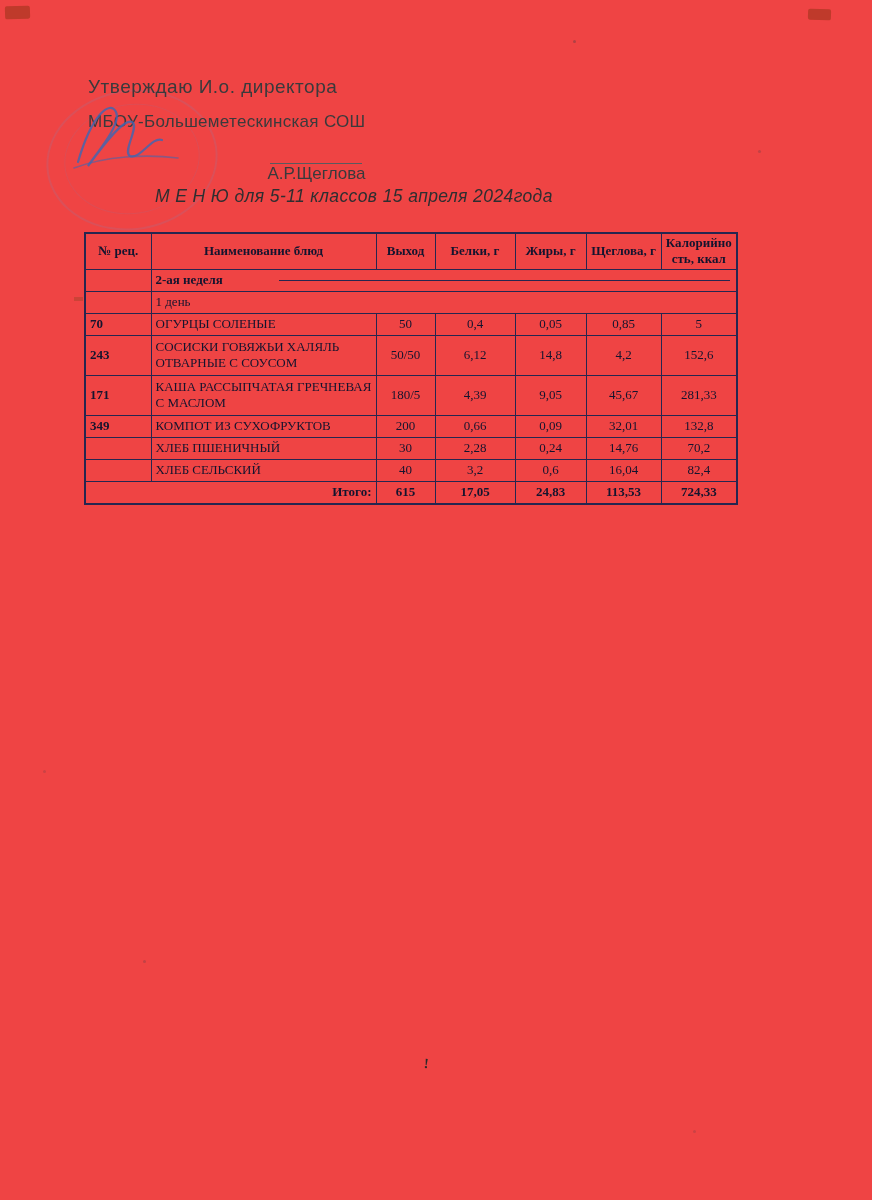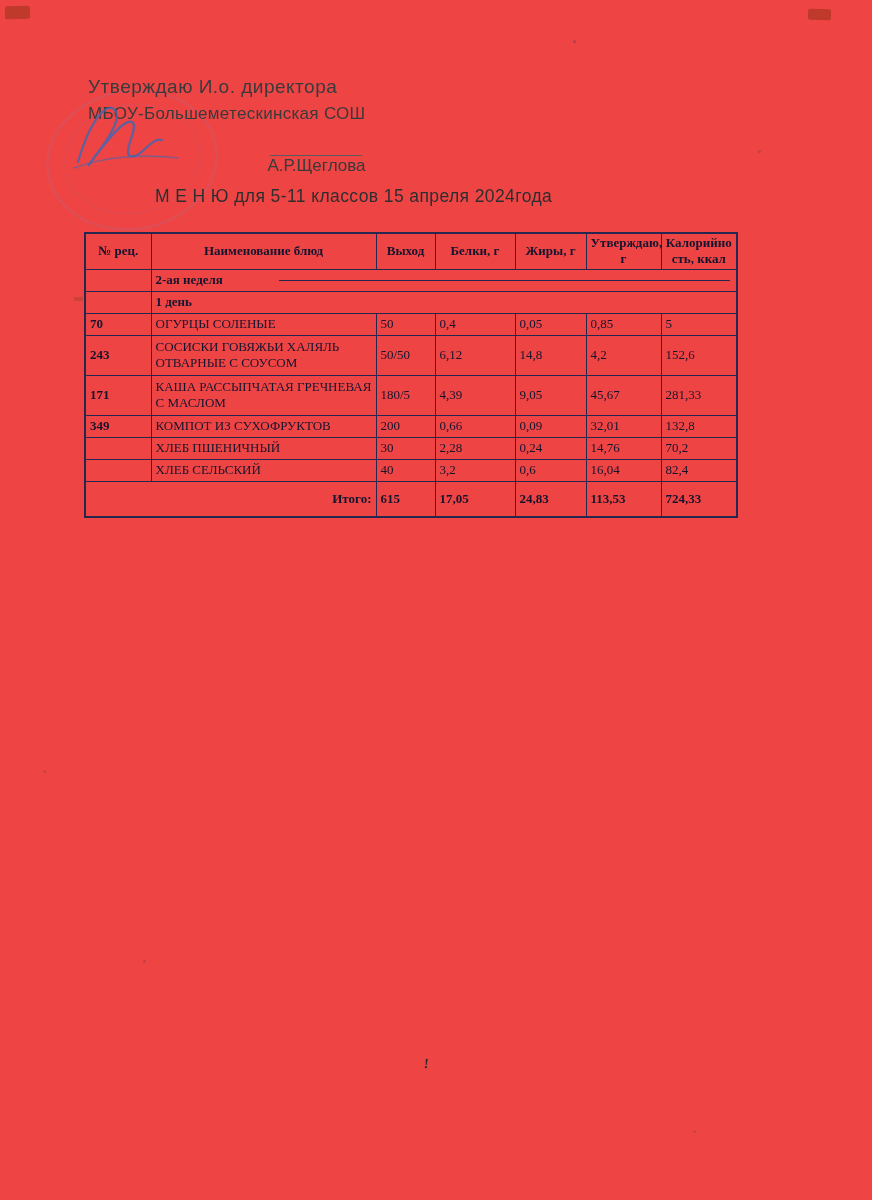--- a/index.html
+++ b/index.html
@@ -24,59 +24,59 @@
   .specks { position:absolute; left:573px; top:40px; width:3px; height:3px; border-radius:50%;
     background:rgba(60,60,70,.35);
     box-shadow: 185px 110px 0 rgba(60,60,70,.25),
                 -430px 920px 0 rgba(60,60,70,.25),
                 -530px 730px 0 rgba(60,60,70,.2),
                 120px 1090px 0 rgba(60,60,70,.2); }
 
   
   .approval { position:absolute; left:88px; top:76px; color:#3a3a3c; }
   .appr-line1 { font-size:19px; letter-spacing:.5px; }
-  .appr-line2 { font-size:17px; margin-top:6px; letter-spacing:.3px; }
+  .appr-line2 { font-size:17px; margin-top:14px; letter-spacing:.3px; }
   .sig-line { margin-top:18px; font-size:17px; display:flex; align-items:flex-end;flex-direction:column; }
   .underline { display:inline-block; width:92px; border-bottom:1.5px solid #5a5a5e; height:14px; margin-right:4px; }
 
   
   .stamp {
     position:absolute; left:46px; top:90px; width:172px; height:140px;
     border:2px solid rgba(110,140,200,.16); border-radius:50%;
     transform:rotate(-9deg);
   }
   .stamp-inner {
     position:absolute; left:64px; top:104px; width:136px; height:110px;
     border:1px solid rgba(110,140,200,.12); border-radius:50%;
     transform:rotate(-9deg);
   }
   .signature-svg { position:absolute; left:66px; top:96px; }
 
   
-  .menu-title { position:absolute; left:155px; top:186px; font-size:17.5px; color:#2e2e30; letter-spacing:.4px; }
+  .menu-title { position:absolute; left:155px; top:186px; font-size:17.5px; color:#2e2e30; letter-spacing:.4px;font-style:italic; }
 
   
   .table-wrap { position:absolute; left:84px; top:232px;border-radius:8px; }
   table.menu-table {
     border-collapse:collapse; table-layout:fixed; width:652px;
     font-family:"Liberation Serif", serif; font-size:13px; color:#14142e;
     border:2px solid #262650;
   }
   .menu-table td { border:1.5px solid #262650; padding:1px 4px; vertical-align:middle; line-height:1.25; }
   .hdr td { font-weight:bold; text-align:center; height:33px; }
   .week-row td { height:22px; font-weight:bold; }
-  .day-row td { height:22px; font-weight:bold; }
+  .day-row td { height:22px; font-weight:normal; }
   .week-inner { display:flex; align-items:center; }
   .week-line { flex:1; height:0; border-top:1.5px solid #262650; margin-left:56px; margin-right:2px; }
   .num-cell { text-align:left; padding-right:3px;font-weight:bold; }
   .name-cell { text-align:left; }
-  .c { }
+  .c { text-align:center; }
   .r1 td { height:22px; }
   .r2 td { height:40px; }
-  .total-row td { height:36px; font-weight:bold; }
+  .total-row td { height:23px; font-weight:bold; }
   .total-label { text-align:right; padding-right:6px; }
 
   
   .bottom-mark { position:absolute; left:424px; top:1056px; font-size:14px; color:#2a2a2a;
     font-family:"Liberation Serif", serif; font-weight:bold; transform:rotate(6deg); }
 </style>
 </head>
 <body>
 
 <div class="sheet">
@@ -117,21 +117,21 @@
           <col style="width:76px">
       </colgroup>
 
       <tbody>
           <tr class="hdr">
         <td>№ рец.</td>
         <td>Наименование блюд</td>
         <td>Выход</td>
         <td>Белки, г</td>
         <td>Жиры, г</td>
-        <td>Утверждаю, г</td>
+        <td>Щеглова, г</td>
         <td>Калорийно сть, ккал</td>
       </tr>
 
       <tr class="week-row">
         <td></td>
         <td colspan="6">
           <div class="week-inner">
             <span>2-ая неделя</span>
             <span class="week-line"></span>
           </div>

